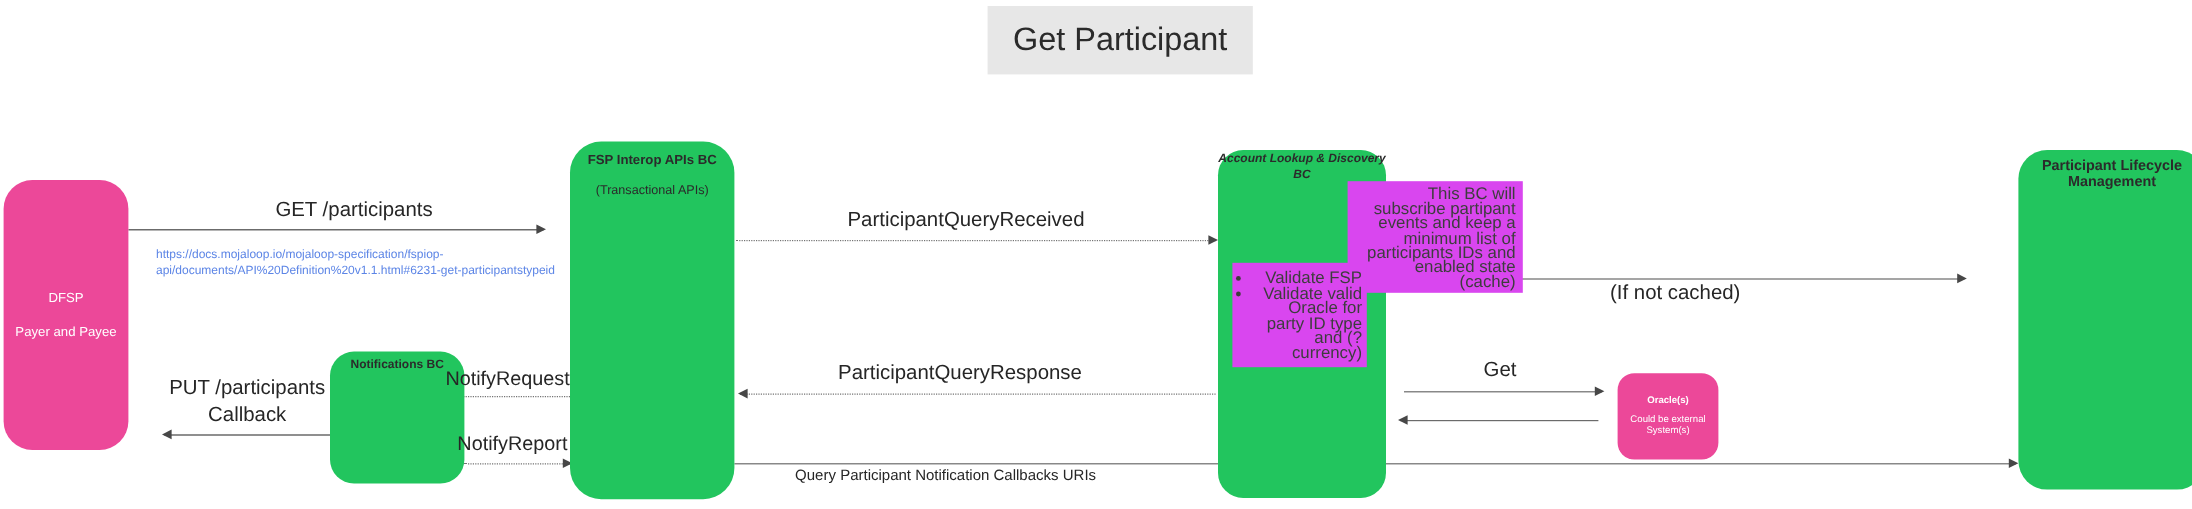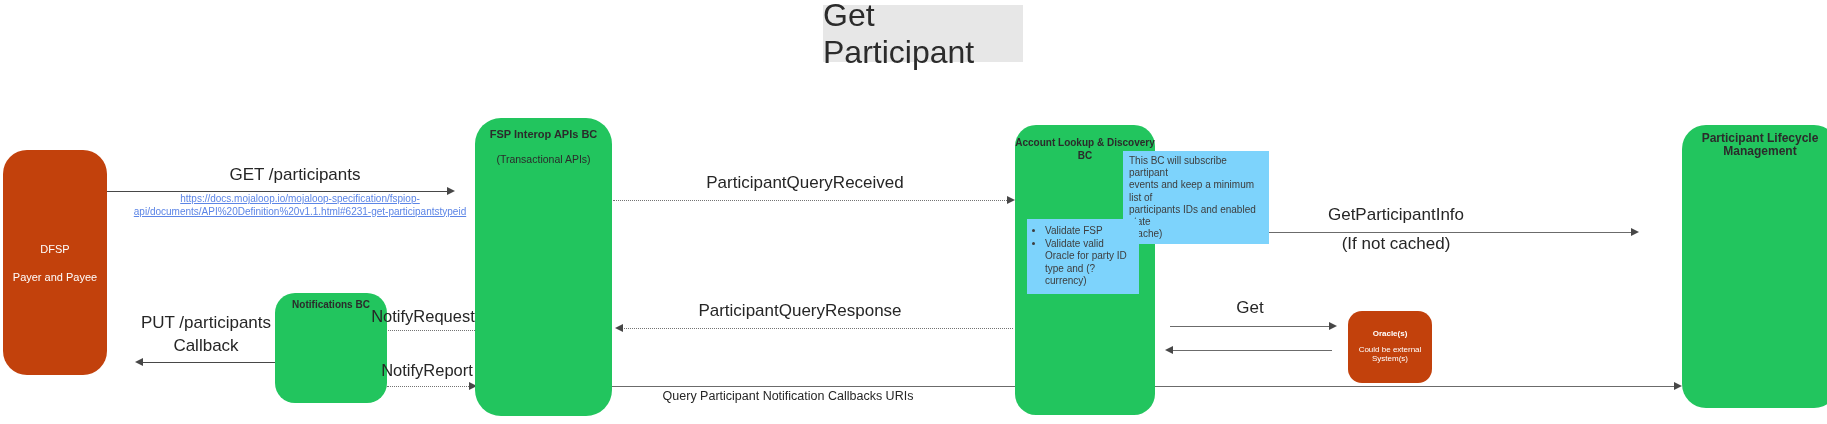--- a/index.html
+++ b/index.html
@@ -1,47 +1,47 @@
 <!DOCTYPE html>
 <html><head>
 <meta charset="utf-8">
 <style>
   html,body{margin:0;padding:0;background:#fff;}
   .stage{
     position:relative;width:1827px;height:424px;background:#ffffff;overflow:hidden;
     font-family:"Liberation Sans","DejaVu Sans",sans-serif;color:#2b2b2b;
   }
   .title-box{
-    position:absolute;left:823px;top:5px;width:200px;height:57px;background:#e7e7e7;
-    display:flex;align-items:center;justify-content:center;font-size:32px;color:#2b2b2b;z-index:2;
+    position:absolute;left:823px;top:5px;width:221px;height:57px;background:#e7e7e7;
+    display:flex;align-items:center;justify-content:center;font-size:27px;color:#2b2b2b;z-index:2;
   }
   .box{position:absolute;z-index:2;display:flex;flex-direction:column;align-items:center;text-align:center;box-sizing:border-box;}
   .yellow{background:#22c55e;}
-  .gray{background:#c2410c;color:#ffffff;}
+  .gray{background:#ec4899;color:#ffffff;}
   .dfsp{left:3px;top:150px;width:104px;height:225px;border-radius:24px;justify-content:center;font-size:11px;gap:16px;}
   .fsp{left:475px;top:118px;width:137px;height:298px;border-radius:26px;padding-top:10px;}
   .fsp .t{font-weight:bold;font-size:11px;}
   .fsp .s{font-size:10.5px;margin-top:13px;}
   .notif{left:275px;top:293px;width:112px;height:110px;border-radius:20px;padding-top:6px;font-weight:bold;font-size:10px;}
-  .alb{left:1015px;top:125px;width:140px;height:290px;border-radius:21px;padding-top:11px;font-weight:bold;font-size:10px;line-height:13px;}
+  .alb{left:1015px;top:125px;width:140px;height:290px;border-radius:21px;padding-top:1px;font-weight:bold;font-size:10px;line-height:13px;font-style:italic;}
   .plm{left:1682px;top:125px;width:156px;height:283px;border-radius:24px;padding-top:7px;font-weight:bold;font-size:12px;line-height:13px;}
   .oracle{left:1348px;top:285px;width:84px;height:72px;border-radius:14px;padding:18px 5px 0 5px;font-size:8px;line-height:9px;margin-top:26px;}
   .oracle .t{font-weight:bold;}
   .oracle .s{margin-top:7px;}
-  .note{position:absolute;z-index:3;background:#7dd3fc;color:#3d3d3d;font-size:10px;line-height:12.2px;text-align:left;padding:4px 6px;box-sizing:border-box;}
+  .note{position:absolute;z-index:3;background:#d946ef;color:#3d3d3d;font-size:14px;line-height:12.2px;text-align:right;padding:4px 6px;box-sizing:border-box;}
   .note1{left:1123px;top:151px;width:146px;}
   .note2{left:1027px;top:219px;width:112px;padding:6px 4px 6px 4px;}
   .note2 ul{margin:0;padding-left:14px;}
   .note2 li{margin:0 0 1px 0;}
   .msg{position:absolute;z-index:4;font-size:17px;color:#262626;text-align:center;white-space:nowrap;}
   .msg.small{font-size:12.5px;}
   .msg.left{text-align:center;}
   .link{
-    position:absolute;z-index:4;left:130px;top:193px;width:340px;font-size:10px;line-height:12.6px;
-    color:#5c85e6;text-decoration:underline;text-align:center;cursor:pointer;
+    position:absolute;z-index:4;left:130px;top:207px;width:340px;font-size:10px;line-height:12.6px;
+    color:#5c85e6;text-align:left;cursor:pointer;
   }
   .link span{display:block;}
   .arrow{position:absolute;height:0;z-index:1;}
   .solid{border-top:1.5px solid #474747;}
   .thin{border-top:1px solid #6b6b6b;}
   .dotted{border-top:1.5px dotted #737373;}
   .head-right::after{
     content:"";position:absolute;right:-2px;top:-5px;width:0;height:0;
     border-left:8px solid #474747;border-top:4px solid transparent;border-bottom:4px solid transparent;
   }
@@ -103,21 +103,20 @@
   <div class="msg" style="left:145px;top:165px;width:300px;">GET /participants</div>
   <div class="arrow solid head-right" style="left:107px;top:191px;width:346px;"></div>
   <a class="link">
     <span>https://docs.mojaloop.io/mojaloop-specification/fspiop-</span>
     <span>api/documents/API%20Definition%20v1.1.html#6231-get-participantstypeid</span>
   </a>
 
   <div class="msg" style="left:655px;top:173px;width:300px;">ParticipantQueryReceived</div>
   <div class="arrow dotted head-right" style="left:613px;top:200px;width:400px;"></div>
 
-  <div class="msg" style="left:1246px;top:205px;width:300px;">GetParticipantInfo</div>
   <div class="msg" style="left:1246px;top:234px;width:300px;">(If not cached)</div>
   <div class="arrow thin head-right" style="left:1155px;top:232px;width:482px;"></div>
 
   <div class="msg" style="left:1190px;top:298px;width:120px;">Get</div>
   <div class="arrow thin head-right" style="left:1170px;top:326px;width:165px;"></div>
   <div class="arrow thin head-left" style="left:1167px;top:350px;width:165px;"></div>
 
   <div class="msg" style="left:650px;top:301px;width:300px;">ParticipantQueryResponse</div>
   <div class="arrow dotted head-left" style="left:617px;top:328px;width:396px;"></div>
 

